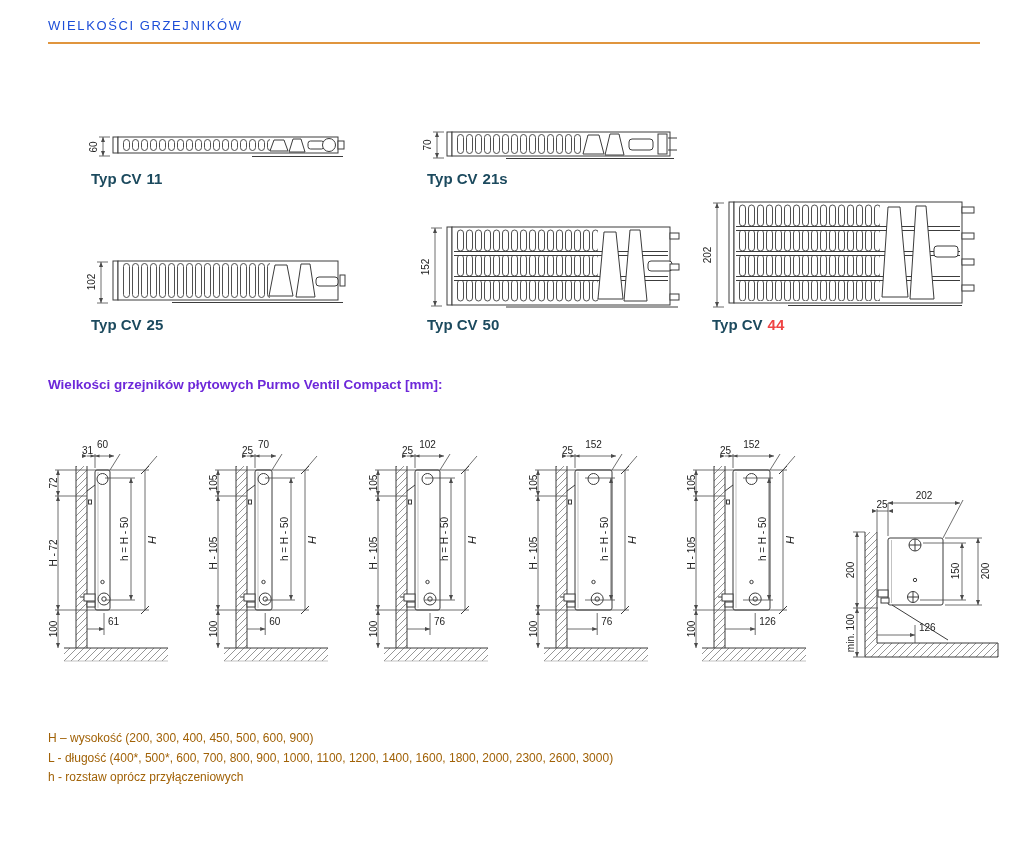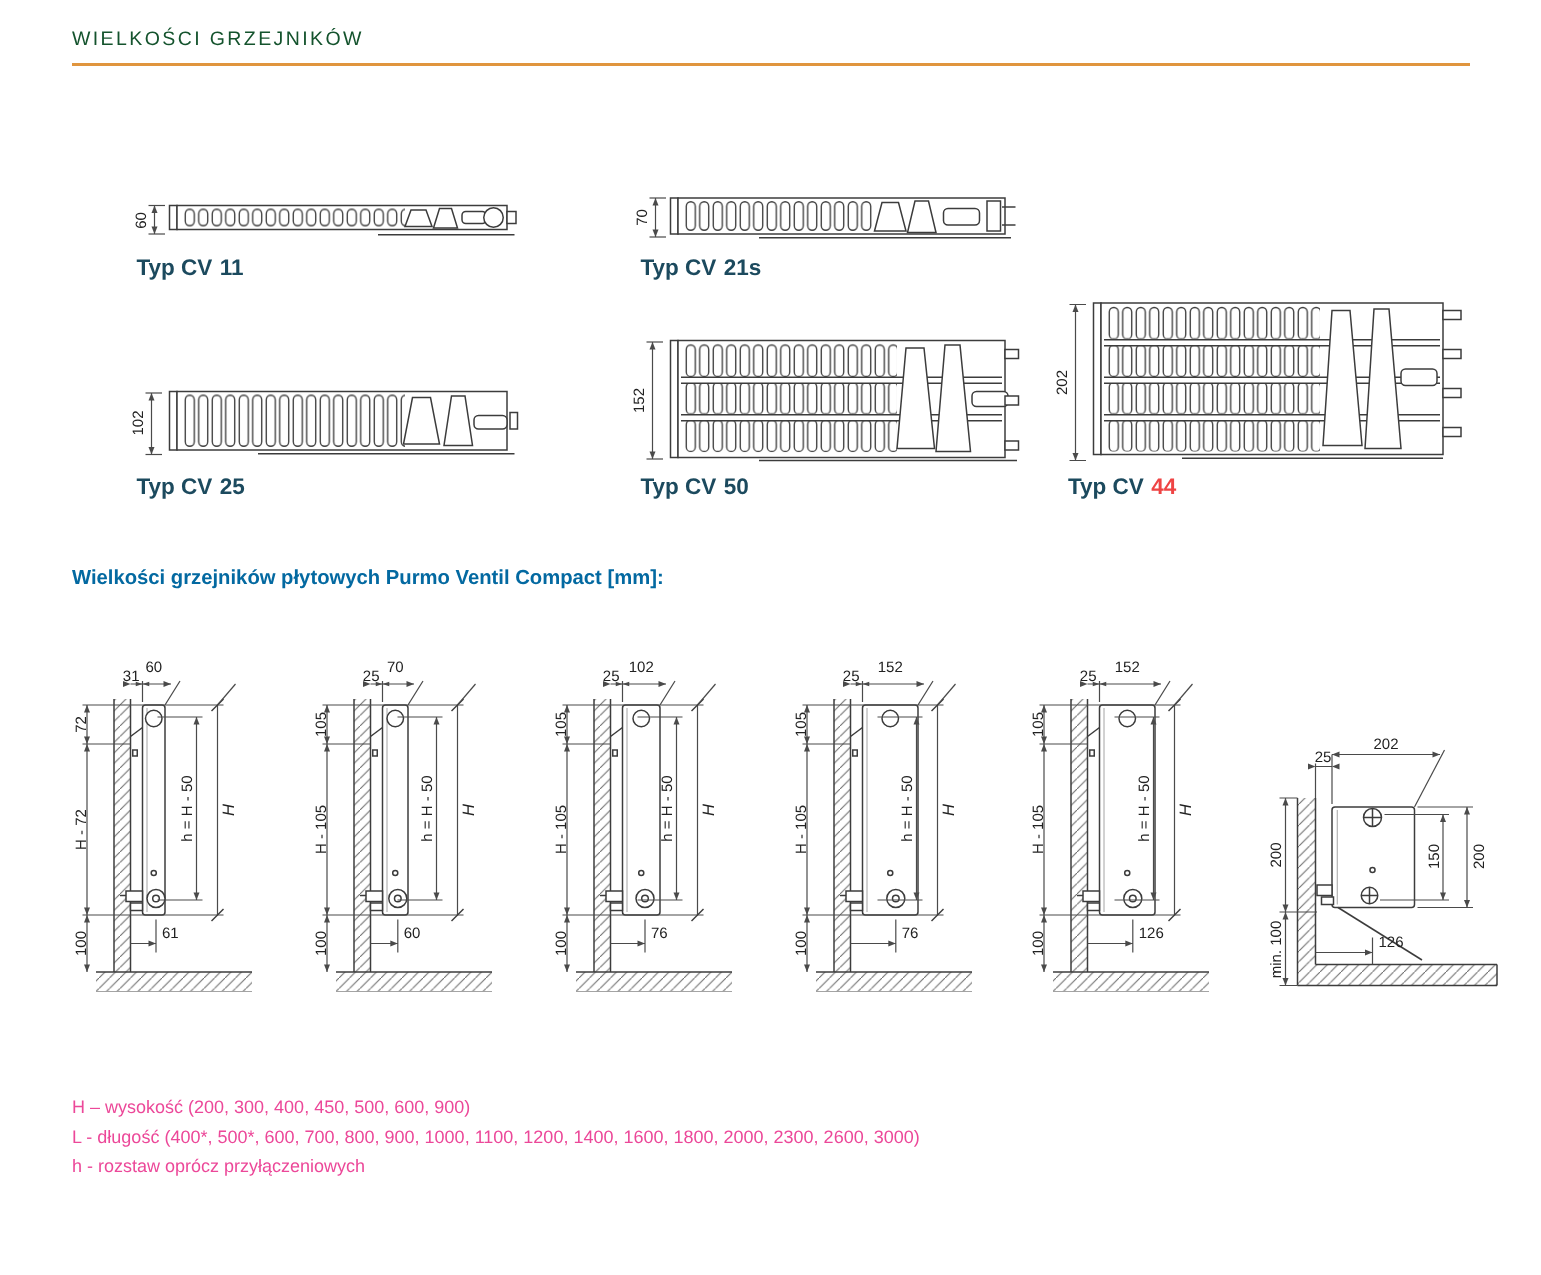--- a/index.html
+++ b/index.html
@@ -1,25 +1,25 @@
 <!DOCTYPE html>
 <html><head>
 <meta charset="utf-8">
 <style>
   html,body{margin:0;padding:0;background:#fff;}
   .page{position:relative;width:1027px;height:850px;background:#fff;
         font-family:"Liberation Sans",sans-serif;overflow:hidden;}
   .abs{position:absolute;}
-  .page-title{left:48px;top:18px;color:#14532d;font-size:13px;letter-spacing:1.6px;font-weight:400;}
+  .page-title{left:48px;top:18px;color:#1d4ed8;font-size:13px;letter-spacing:1.6px;font-weight:400;}
   .rule{left:48px;top:42px;width:932px;height:2px;background:#E0953E;}
   .typ-label{font-size:15px;font-weight:bold;color:#1C4A5E;white-space:nowrap;}
   .typ-label .num{margin-left:5px;text-align:right;}
   .typ-label .num.dark{color:#ef4444;}
-  .section-title{left:48px;top:377px;font-size:13.5px;font-weight:bold;color:#0369a1;}
-  .footnotes{left:48px;top:729px;font-size:12px;color:#ec4899;line-height:19.5px;}
+  .section-title{left:48px;top:377px;font-size:13.5px;font-weight:bold;color:#6d28d9;}
+  .footnotes{left:48px;top:729px;font-size:12px;color:#a16207;line-height:19.5px;}
   .sv-slot{position:absolute;top:428px;width:160px;height:250px;}
   svg{display:block;}
   svg .drw{fill:none;stroke:#3c3c3c;stroke-width:1;}
   svg .drww{fill:#fff;stroke:#3c3c3c;stroke-width:1;}
   svg .ln{stroke:#3c3c3c;stroke-width:1;}
   svg .ln-thin{stroke:#9a9a9a;stroke-width:0.6;}
   svg .ln-d{stroke:#4a4a4a;stroke-width:0.8;}
   svg .arr{fill:#4a4a4a;}
   svg text.dim{font-size:10px;fill:#222;font-family:"Liberation Sans",sans-serif;}
   svg text.dimL{font-size:11px;font-style:italic;}

